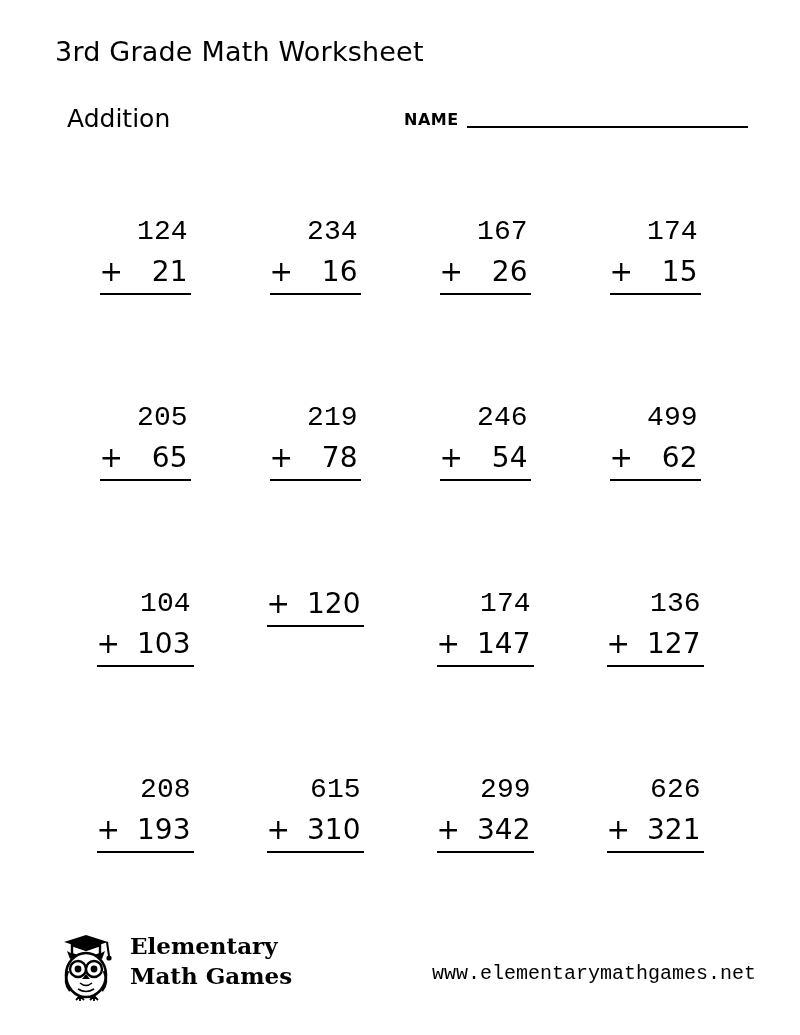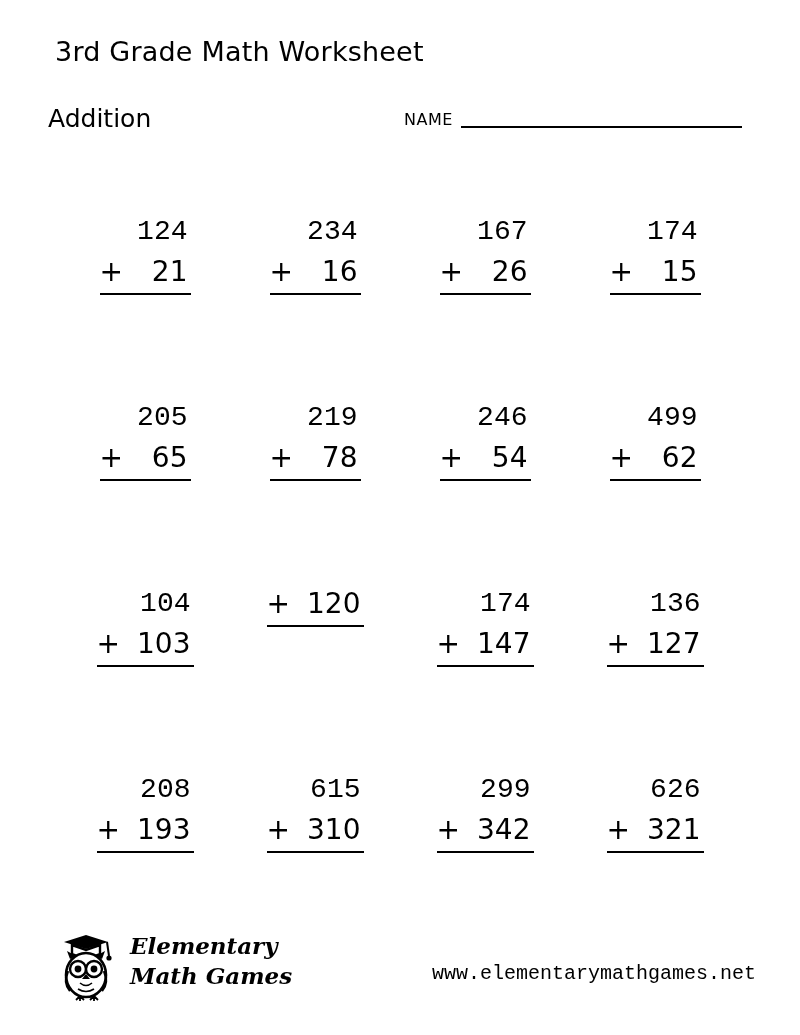--- a/index.html
+++ b/index.html
@@ -25,38 +25,39 @@
     position: absolute;
     left: 55px;
     top: 36px;
     font-size: 27px;
     font-weight: normal;
     letter-spacing: 0.2px;
     white-space: nowrap;
   }
   .subject-title {
     position: absolute;
-    left: 48px;
+    left: 67px;
     top: 104px;
     font-size: 25px;
     font-weight: normal;
     white-space: nowrap;
   }
   .name-area {
     position: absolute;
     left: 404px;
     top: 112px;
     display: flex;
     align-items: flex-end;
   }
   .name-label {
     font-size: 16px;
     letter-spacing: 0.5px;
     line-height: 1;
     padding-bottom: 2px;
+    font-weight: bold;
   }
   .name-line {
     width: 281px;
     height: 0;
     border-bottom: 2px solid #000;
     margin-left: 8px;
     margin-bottom: 2px;
   }
 
   .problem-grid {
@@ -115,21 +116,20 @@
   }
   .logo-text {
     position: absolute;
     left: 88px;
     top: 6px;
     font-family: "DejaVu Serif", serif;
     font-weight: bold;
     font-size: 23px;
     line-height: 30px;
     white-space: nowrap;
-    font-style: italic;
   }
   .logo-text .line1 { display: block; }
   .logo-text .line2 { display: block; }
   .owl {
     position: absolute;
     left: 8px;
     top: 2px;
   }
 </style>
 </head>

